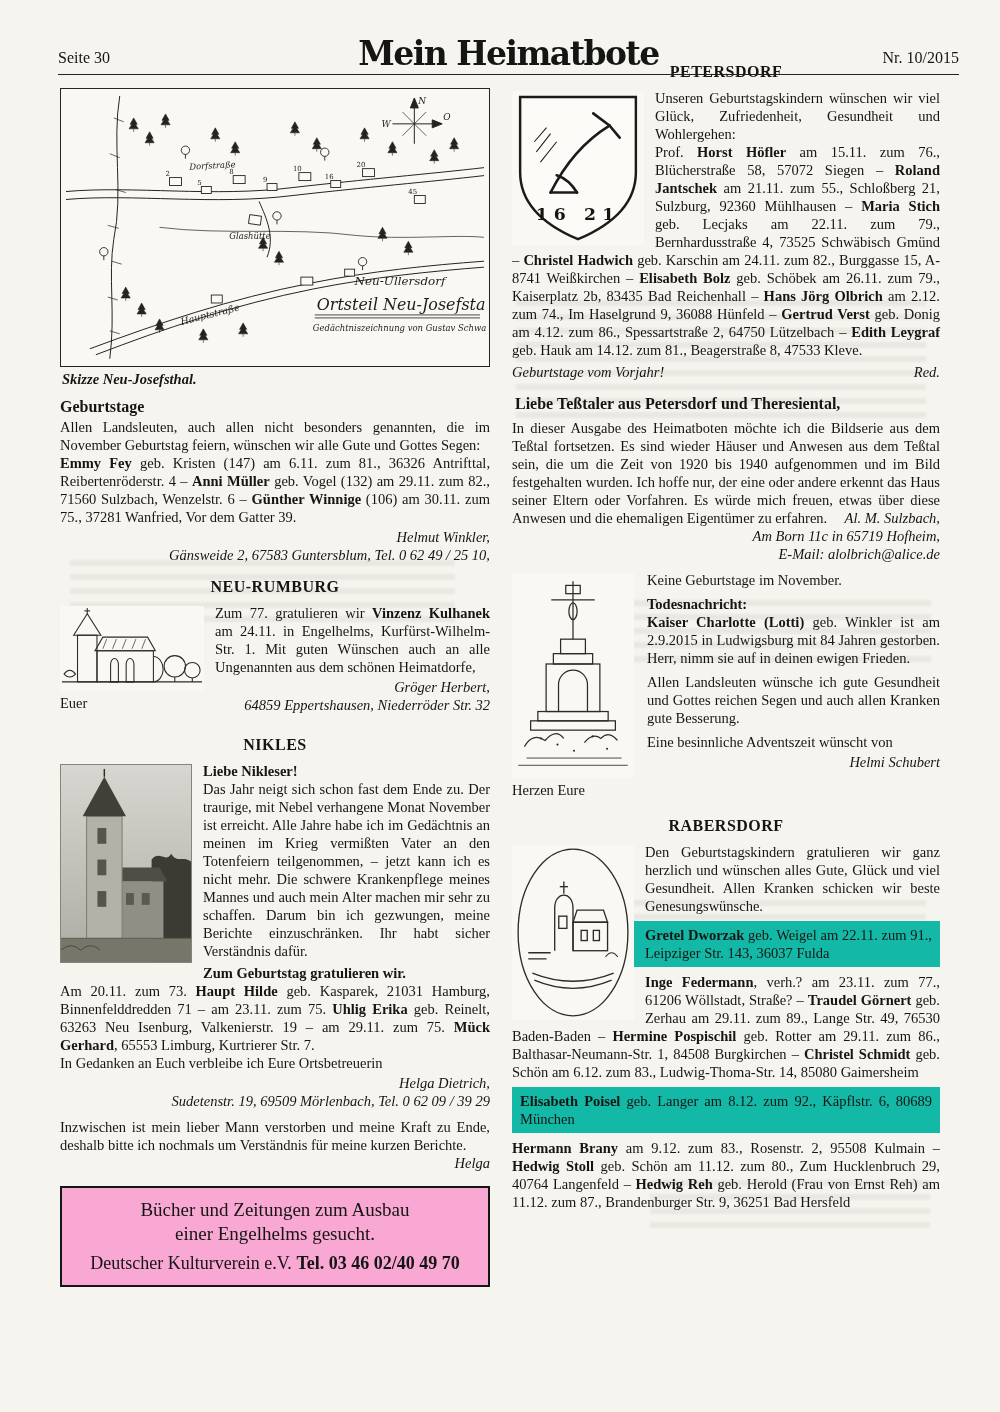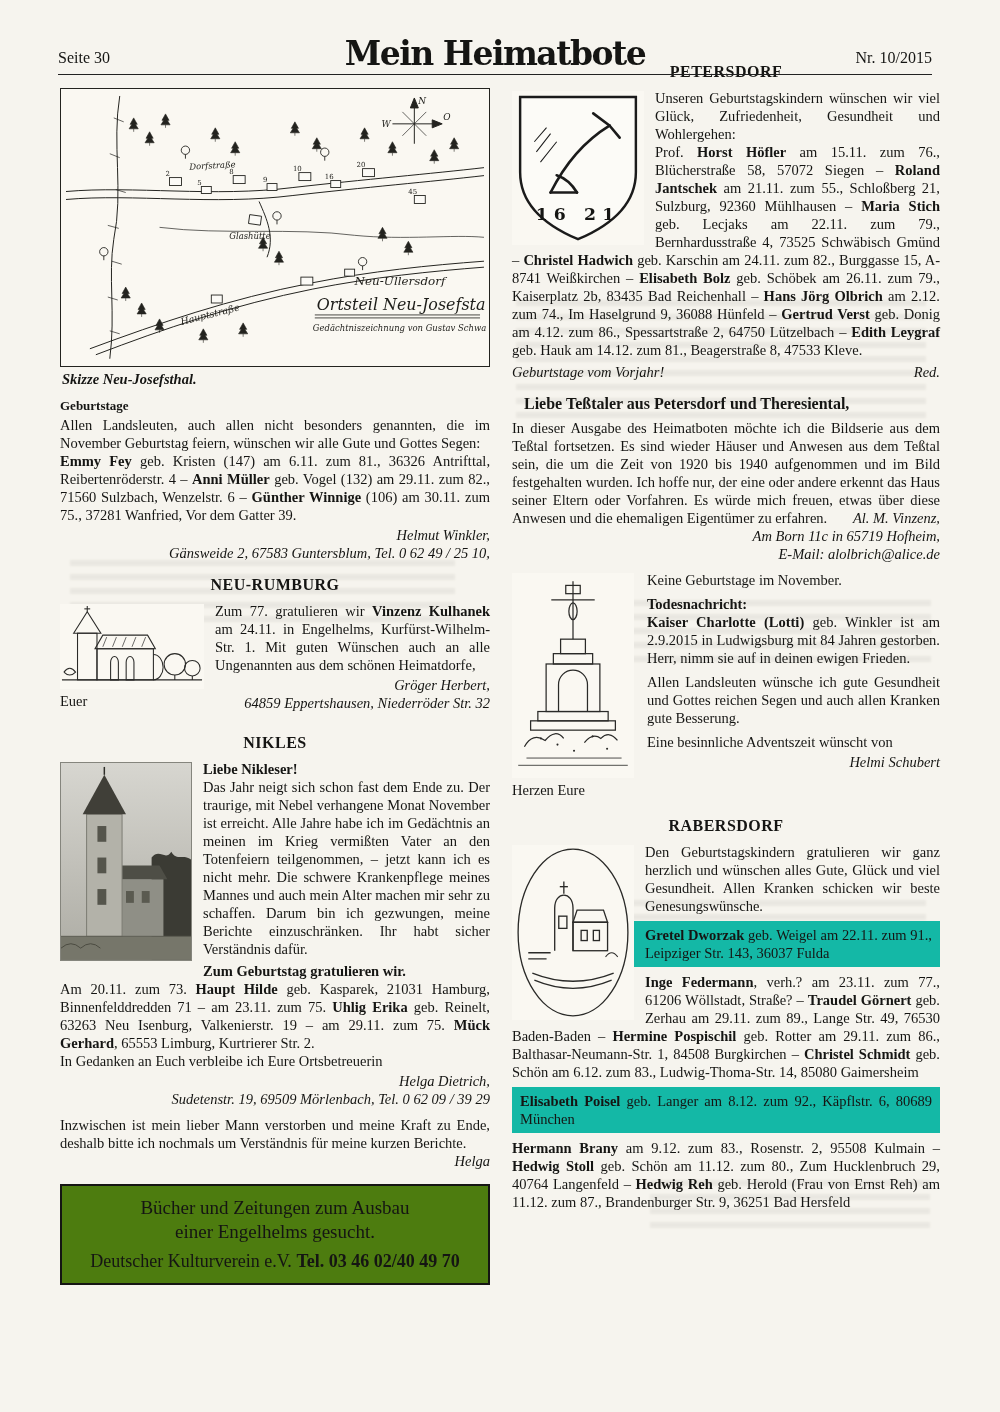--- a/index.html
+++ b/index.html
@@ -4,21 +4,21 @@
 <style>
   * { box-sizing: border-box; }
   html,body { margin:0; padding:0; }
   body {
     width:1000px; height:1412px; position:relative; overflow:hidden;
     background:#f6f4ee; color:#151513;
     font-family:"Liberation Serif", serif;
   }
   
   .header {
-    position:absolute; left:58px; right:68px; top:34px; z-index:2;
+    position:absolute; left:58px; right:41px; top:34px; z-index:2;
     display:flex; align-items:flex-end; border-bottom:1.6px solid #222;
   }
   .hside { font-size:16px; padding-bottom:7px; width:130px; }
   .hright { text-align:right; }
   .masthead {
     flex:1; text-align:center; font-family:"DejaVu Serif", serif;
     font-weight:bold; font-size:33px; letter-spacing:-1.5px;
     padding-bottom:1px; transform:scaleY(1.04);
   }
   
@@ -29,38 +29,38 @@
   .b { font-weight:bold; }
   .i { font-style:italic; }
   .fr { float:right; font-style:italic; }
   .mt4 { margin-top:4px; } .mt6 { margin-top:6px; }
   .sec::after { content:""; display:block; clear:both; }
   .sechead {
     margin:14px 0 8px; font-size:16px; font-weight:bold; text-align:center;
     letter-spacing:.5px;
   }
   #colR .sec:first-child .sechead { margin-top:0; }
-  .subhead { margin:10px 0 2px; font-size:13px; font-weight:bold; }
-  .tesshead { margin:14px 12px 6px; font-size:16px; font-weight:bold; text-align:left; }
+  .subhead { margin:10px 0 2px; font-size:16px; font-weight:bold; }
+  .tesshead { margin:14px 3px 6px; font-size:16px; font-weight:bold; text-align:left; }
   .sig { text-align:right; font-style:italic; font-size:14.5px; line-height:18px; margin:2px 0 8px; }
   .pullup { margin-top:-18px; }
   .flexline { display:flex; justify-content:space-between; font-style:italic;
               font-size:14.5px; line-height:18px; margin-top:4px; }
   
   .floatimg { float:left; margin:2px 11px 4px 0; }
   .figcap { font-size:14.5px; line-height:18px; margin-top:3px; }
   .sketch { display:block; width:100%; background:#faf8f2; }
   .photo  { display:block; width:100%; border:1px solid #85857d; }
   .map-frame { border:1px solid #23231f; background:#faf8f2; padding:3px; }
   .map-frame svg { display:block; width:100%; }
   .map-caption { font-style:italic; font-size:14.5px; margin:4px 0 0 2px;font-weight:bold; }
   
   .adbox {
     border:2px solid #151513; margin-top:14px; padding:10px 8px; text-align:center;
-    background:#4d7c0f;
+    background:#f9a8d4;
   }
   .ad1 { font-size:19px; line-height:24px; }
   .ad2 { font-size:18px; line-height:24px; margin-top:5px; }
   .gray {
     background:#14b8a6; padding:5px 8px; margin:6px 0;
     font-size:14.5px; line-height:18px; text-align:justify;
   }
   
   .bleed {
     position:absolute; z-index:0; pointer-events:none;
@@ -250,21 +250,21 @@
         <rect x="66" y="130" width="8" height="12" fill="#5a5a50"></rect>
         <rect x="82" y="130" width="8" height="12" fill="#5a5a50"></rect>
         <rect x="0" y="176" width="132" height="24" fill="#76766a"></rect>
         <path d="M0,176 h132" stroke="#5c5c52"></path>
         <path d="M0,188 q10,-9 20,0 q10,-9 20,0" stroke="#4a4a40" fill="none"></path>
       </svg>
     </div>
     <p class="b">Liebe Nikleser!</p>
     <p>Das Jahr neigt sich schon fast dem Ende zu. Der traurige, mit Nebel verhangene Monat November ist erreicht. Alle Jahre habe ich im Gedächtnis an meinen im Krieg vermißten Vater an den Totenfeiern teilgenommen, – jetzt kann ich es nicht mehr. Die schwere Krankenpflege meines Mannes und auch mein Alter machen mir sehr zu schaffen. Darum bin ich gezwungen, meine Berichte einzuschränken. Ihr habt sicher Verständnis dafür.</p>
     <p class="b mt4">Zum Geburtstag gratulieren wir.</p>
-    <p><span>Am 20.11. zum 73. </span><span class="b">Haupt Hilde</span><span> geb. Kasparek, 21031 Hamburg, Binnenfelddredden 71 – am 23.11. zum 75. </span><span class="b">Uhlig Erika</span><span> geb. Reinelt, 63263 Neu Isenburg, Valkenierstr. 19 – am 29.11. zum 75. </span><span class="b">Mück Gerhard</span><span>, 65553 Limburg, Kurtrierer Str. 2.</span></p>
+    <p><span>Am 20.11. zum 73. </span><span class="b">Haupt Hilde</span><span> geb. Kasparek, 21031 Hamburg, Binnenfelddredden 71 – am 23.11. zum 75. </span><span class="b">Uhlig Erika</span><span> geb. Reinelt, 63263 Neu Isenburg, Valkenierstr. 19 – am 29.11. zum 75. </span><span class="b">Mück Gerhard</span><span>, 65553 Limburg, Kurtrierer Str. 7.</span></p>
     <p>In Gedanken an Euch verbleibe ich Eure Ortsbetreuerin</p>
     <div class="sig">
       <div>Helga Dietrich,</div>
       <div>Sudetenstr. 19, 69509 Mörlenbach, Tel. 0 62 09 / 39 29</div>
     </div>
     <p class="mt4"><span>Inzwischen ist mein lieber Mann verstorben und meine Kraft zu Ende, deshalb bitte ich nochmals um Verständnis für meine kurzen Berichte. </span><span class="i fr">Helga</span></p>
   </section>
 
   <div class="adbox">
     <div class="ad1">Bücher und Zeitungen zum Ausbau</div>
@@ -298,21 +298,21 @@
     <div class="flexline">
       <span class="i">Geburtstage vom Vorjahr!</span>
       <span class="i">Red.</span>
     </div>
   </section>
 
   <section class="sec">
     <h2 class="tesshead">Liebe Teßtaler aus Petersdorf und Theresiental,</h2>
     <p>In dieser Ausgabe des Heimatboten möchte ich die Bildserie aus dem Teßtal fortsetzen. Es sind wieder Häuser und Anwesen aus dem Teßtal sein, die um die Zeit von 1920 bis 1940 aufgenommen und im Bild festgehalten wurden. Ich hoffe nur, der eine oder andere erkennt das Haus seiner Eltern oder Vorfahren. Es würde mich freuen, etwas über diese Anwesen und die ehemaligen Eigentümer zu erfahren.</p>
     <div class="sig pullup">
-      <div>Al. M. Vinzenz,</div>
+      <div>Al. M. Sulzbach,</div>
       <div>Am Born 11c in 65719 Hofheim,</div>
       <div>E-Mail: alolbrich@alice.de</div>
     </div>
   </section>
 
   <section class="sec">
     <div class="floatimg" style="width:122px; margin-right:13px">
       <svg class="sketch" viewBox="0 0 118 198">
         <g stroke="#2a2a28" fill="none" stroke-width="1.2">
           <line x1="59" y1="8" x2="59" y2="64"></line>

